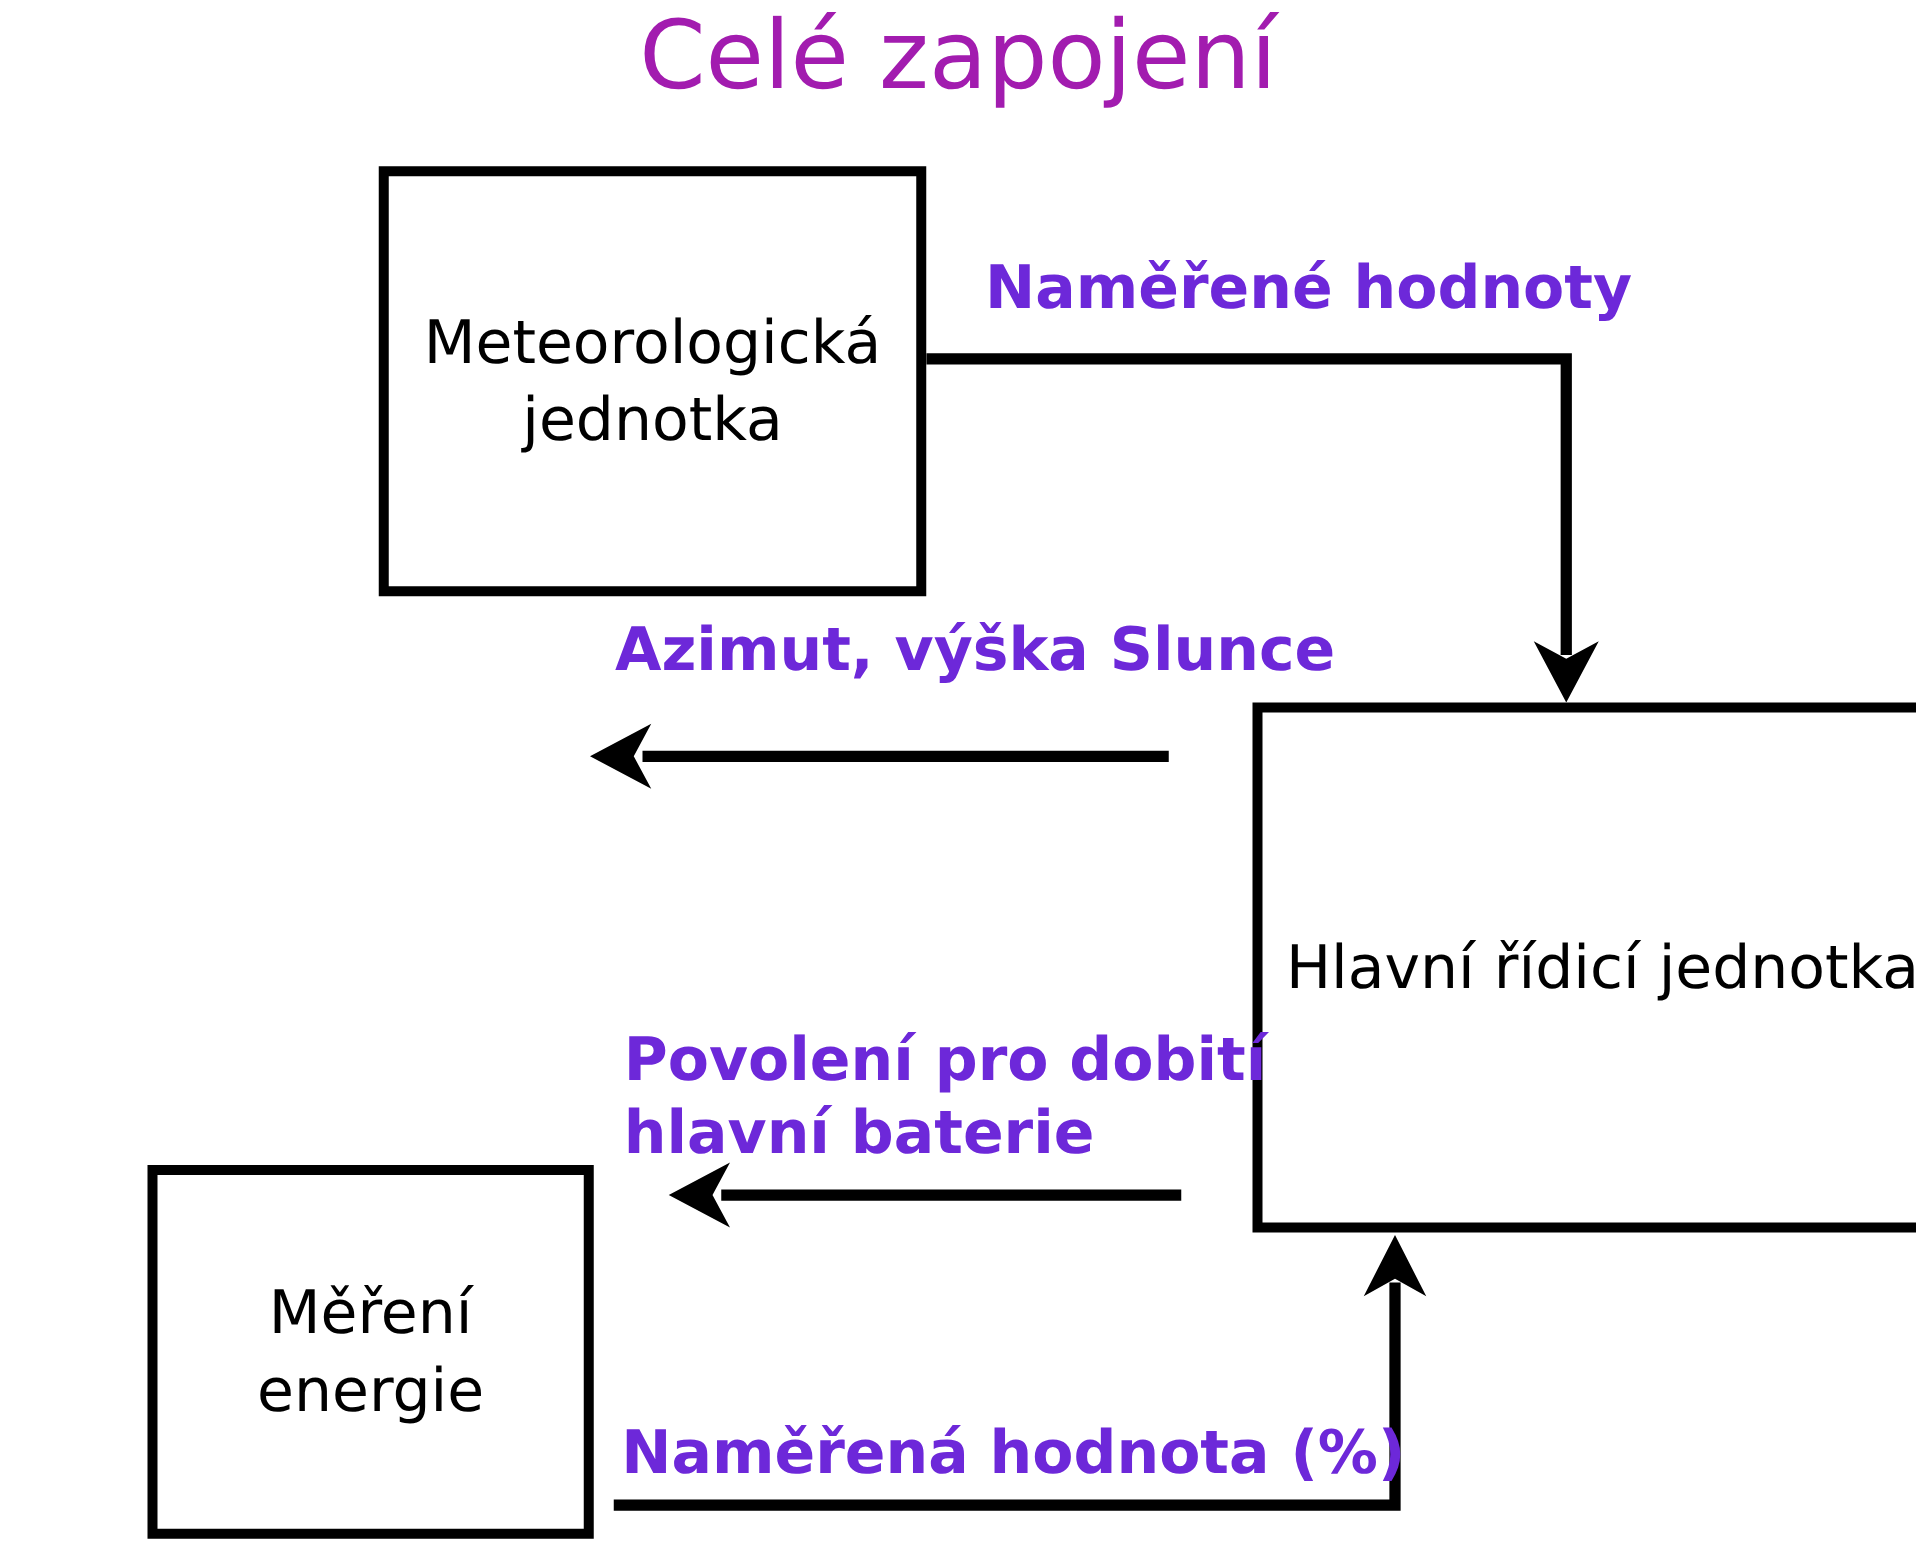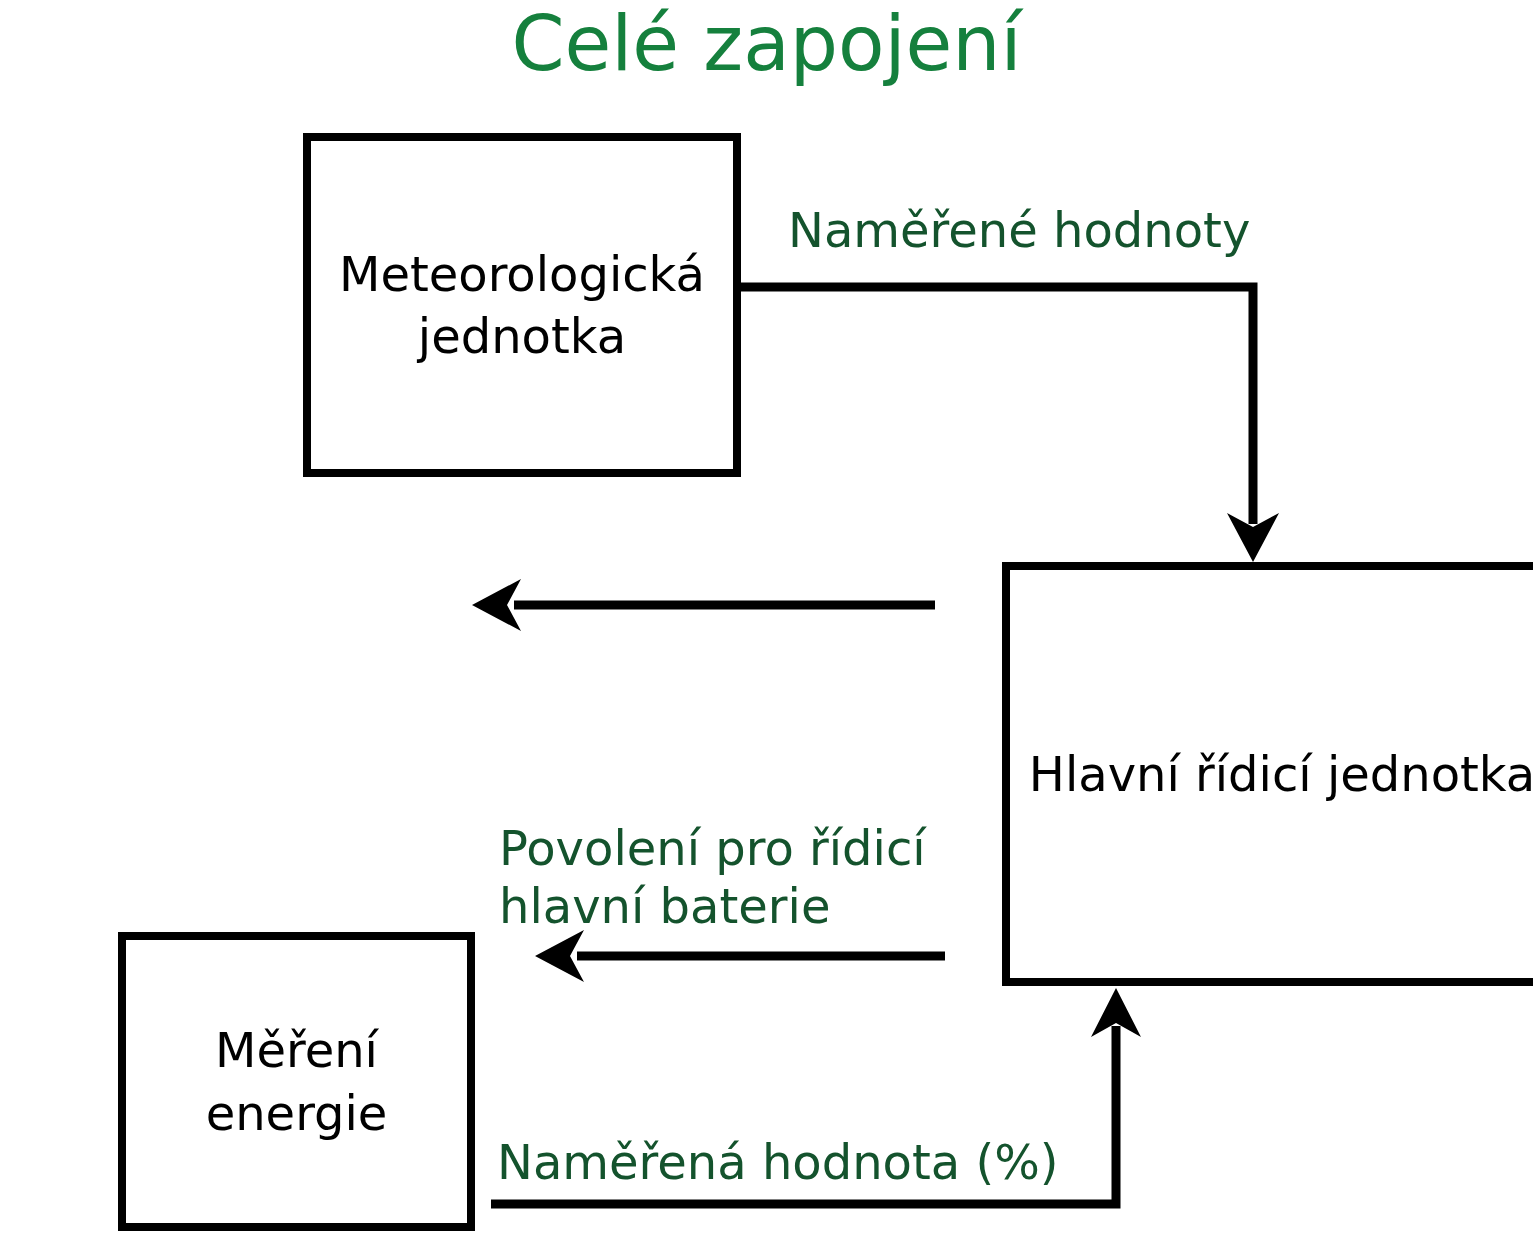--- a/index.html
+++ b/index.html
@@ -17,21 +17,21 @@
     overflow: hidden;
   }
   .diagram-title {
     position: absolute;
     top: 0px;
     left: 0;
     width: 100%;
     text-align: center;
     font-size: 76px;
     line-height: 1.15;
-    color: #15803d;
+    color: #a21caf;
     white-space: nowrap;
   }
   .node {
     position: absolute;
     box-sizing: border-box;
     border: 8px solid #000000;
     background: #ffffff;
     display: flex;
     align-items: center;
     justify-content: center;
@@ -42,21 +42,22 @@
   }
   .node-meteo    { left: 303px;  top: 133px;  width: 438px; height: 344px; }
   .node-sledovani{ left: 1px;    top: 489px;  width: 455px; height: 303px; }
   .node-hlavni   { left: 1002px;  top: 562px;  width: 560px; height: 424px; }
   .node-mereni   { left: 118px;  top: 932px;  width: 357px; height: 299px; }
   .edge-label {
     position: absolute;
     font-size: 48px;
     line-height: 1.2;
     white-space: pre-line;
-    color: #14532d;
+    color: #6d28d9;
+    font-weight: bold;
   }
   .label-namerene { left: 788px; top: 202px; }
   .label-azimut   { left: 492px; top: 492px; }
   .label-povoleni { left: 499px; top: 820px; }
   .label-namerena { left: 497px; top: 1134px; }
   svg.connectors {
     position: absolute;
     left: 0;
     top: 0;
     width: 1533px;
@@ -104,19 +105,20 @@
     <span>Hlavní řídicí jednotka</span>
   </div>
 
   <div class="node node-mereni">
     <span>Měření
 energie</span>
   </div>
 
   <div class="edge-label label-namerene">Naměřené hodnoty</div>
 
+  <div class="edge-label label-azimut">Azimut, výška Slunce</div>
 
-  <div class="edge-label label-povoleni">Povolení pro řídicí
+  <div class="edge-label label-povoleni">Povolení pro dobití
 hlavní baterie</div>
 
   <div class="edge-label label-namerena">Naměřená hodnota (%)</div>
 
 </div>
 
 </body></html>

